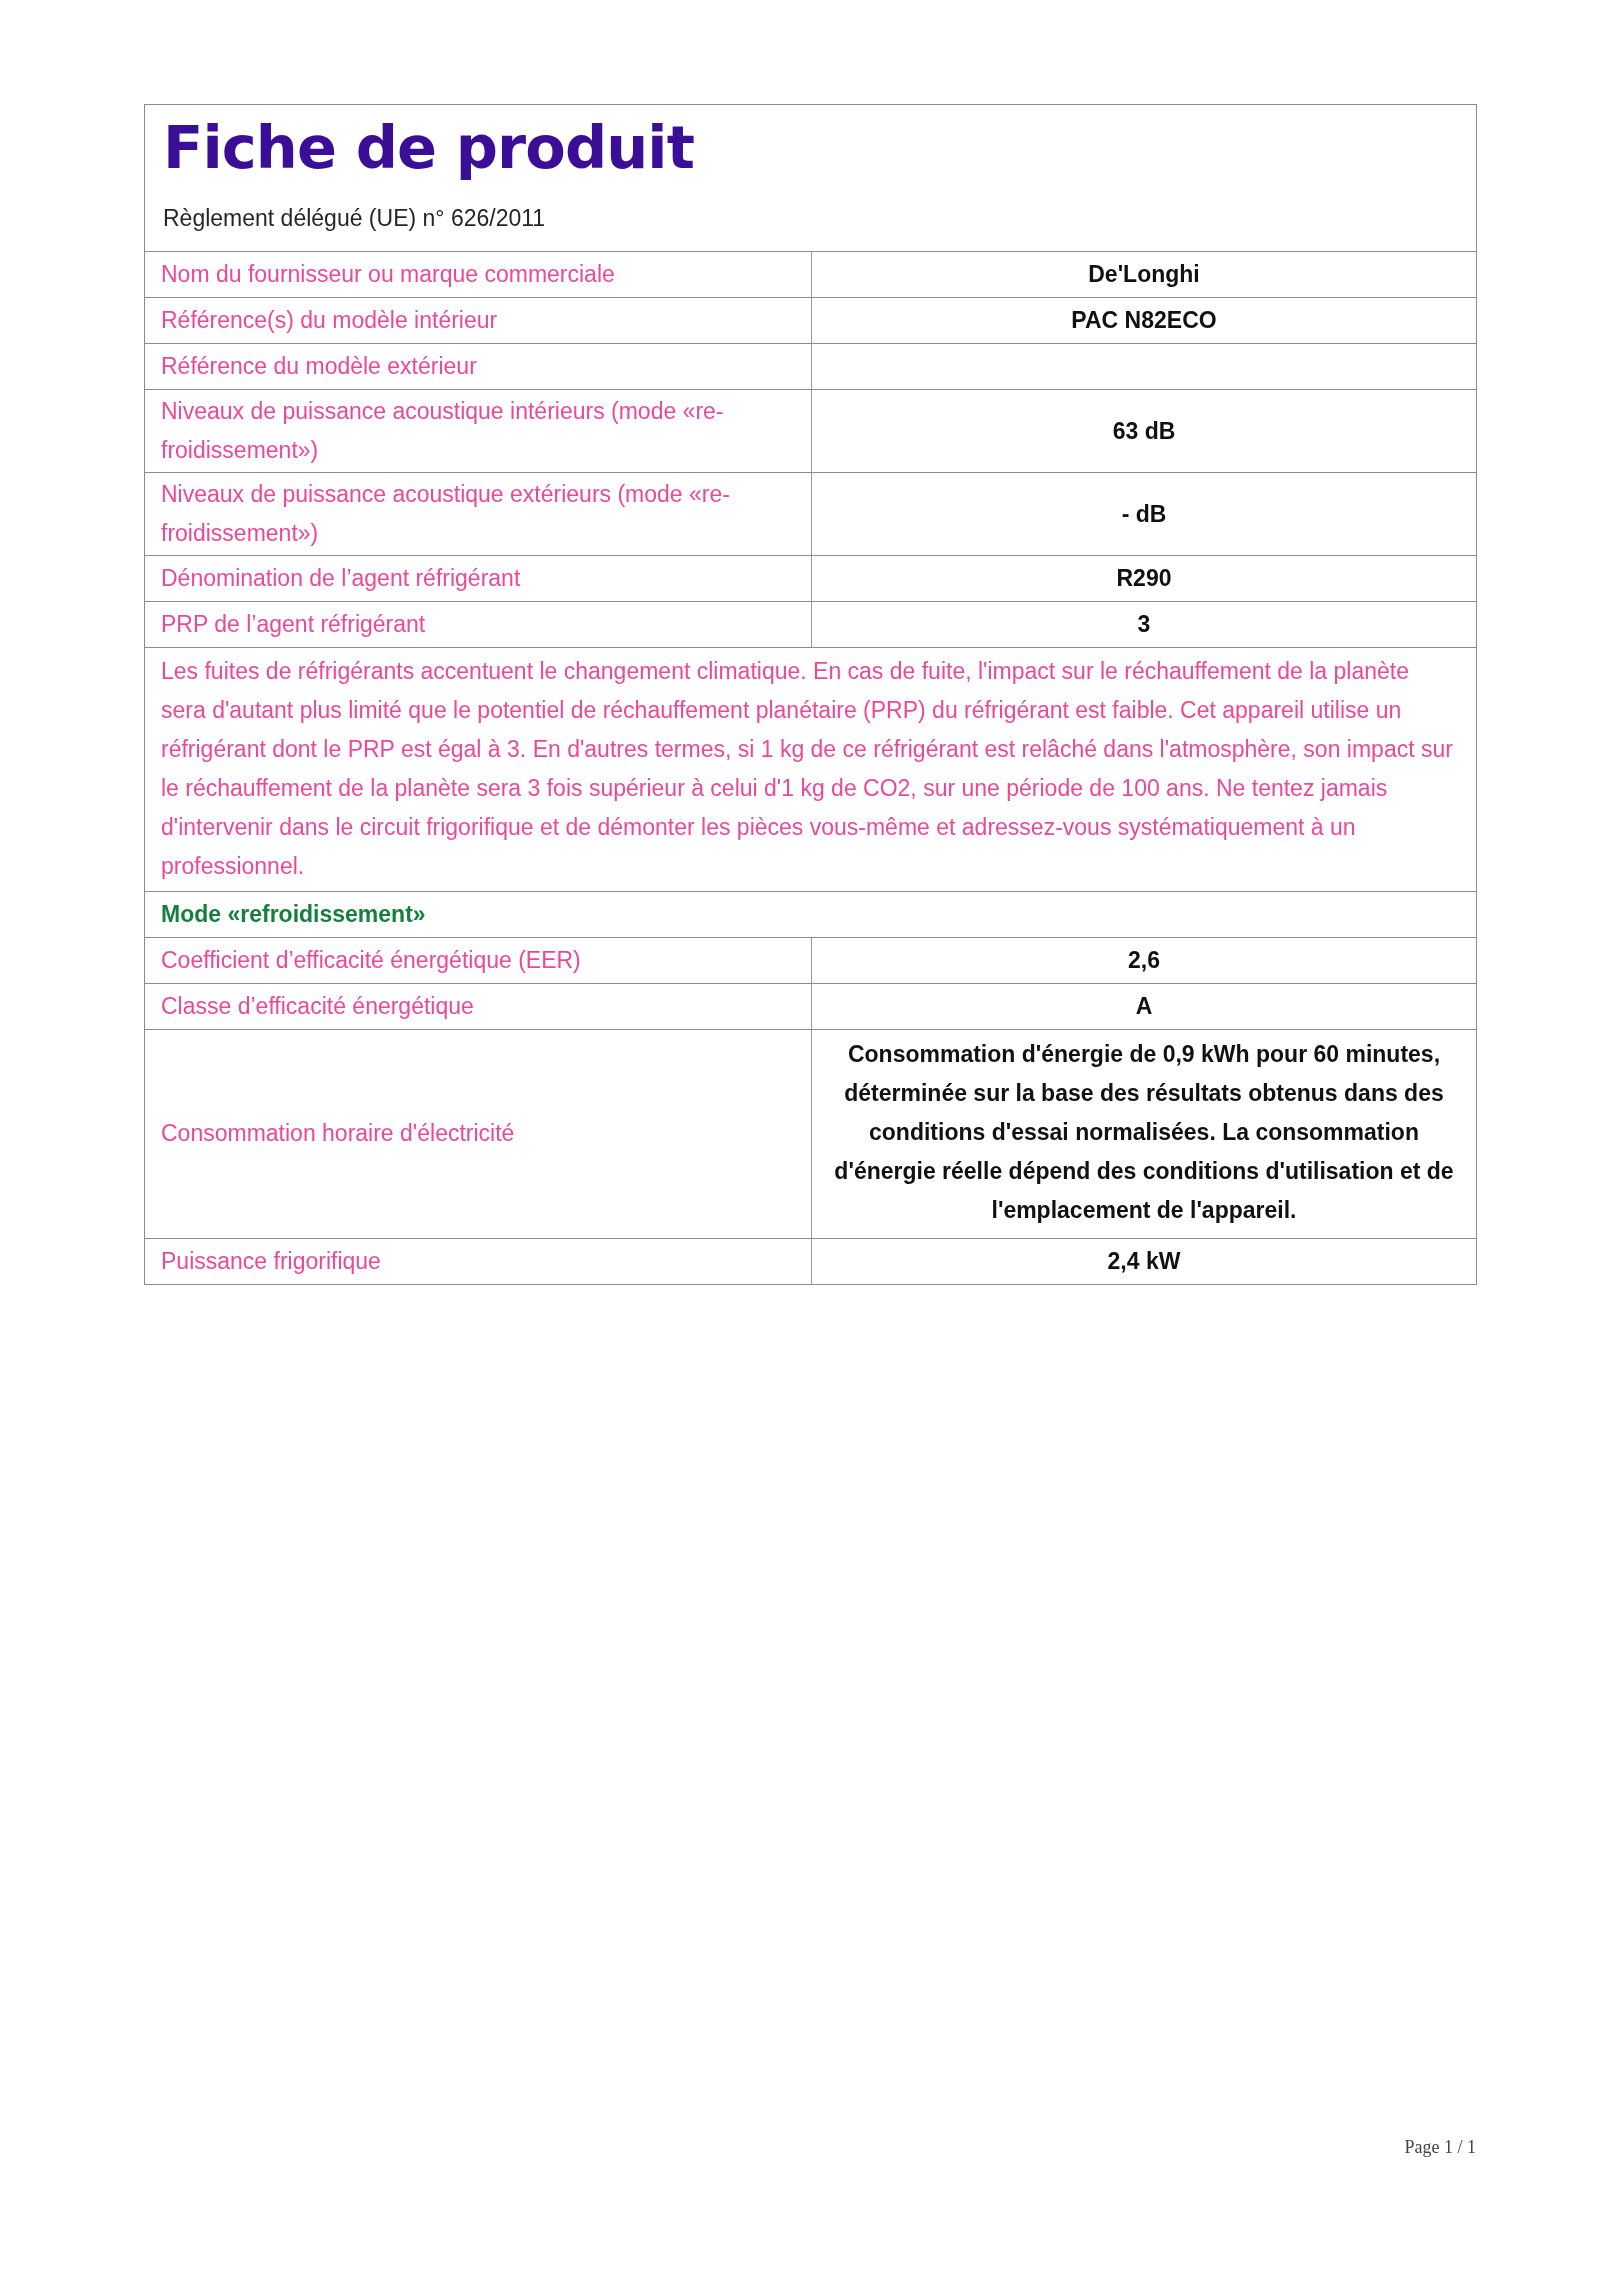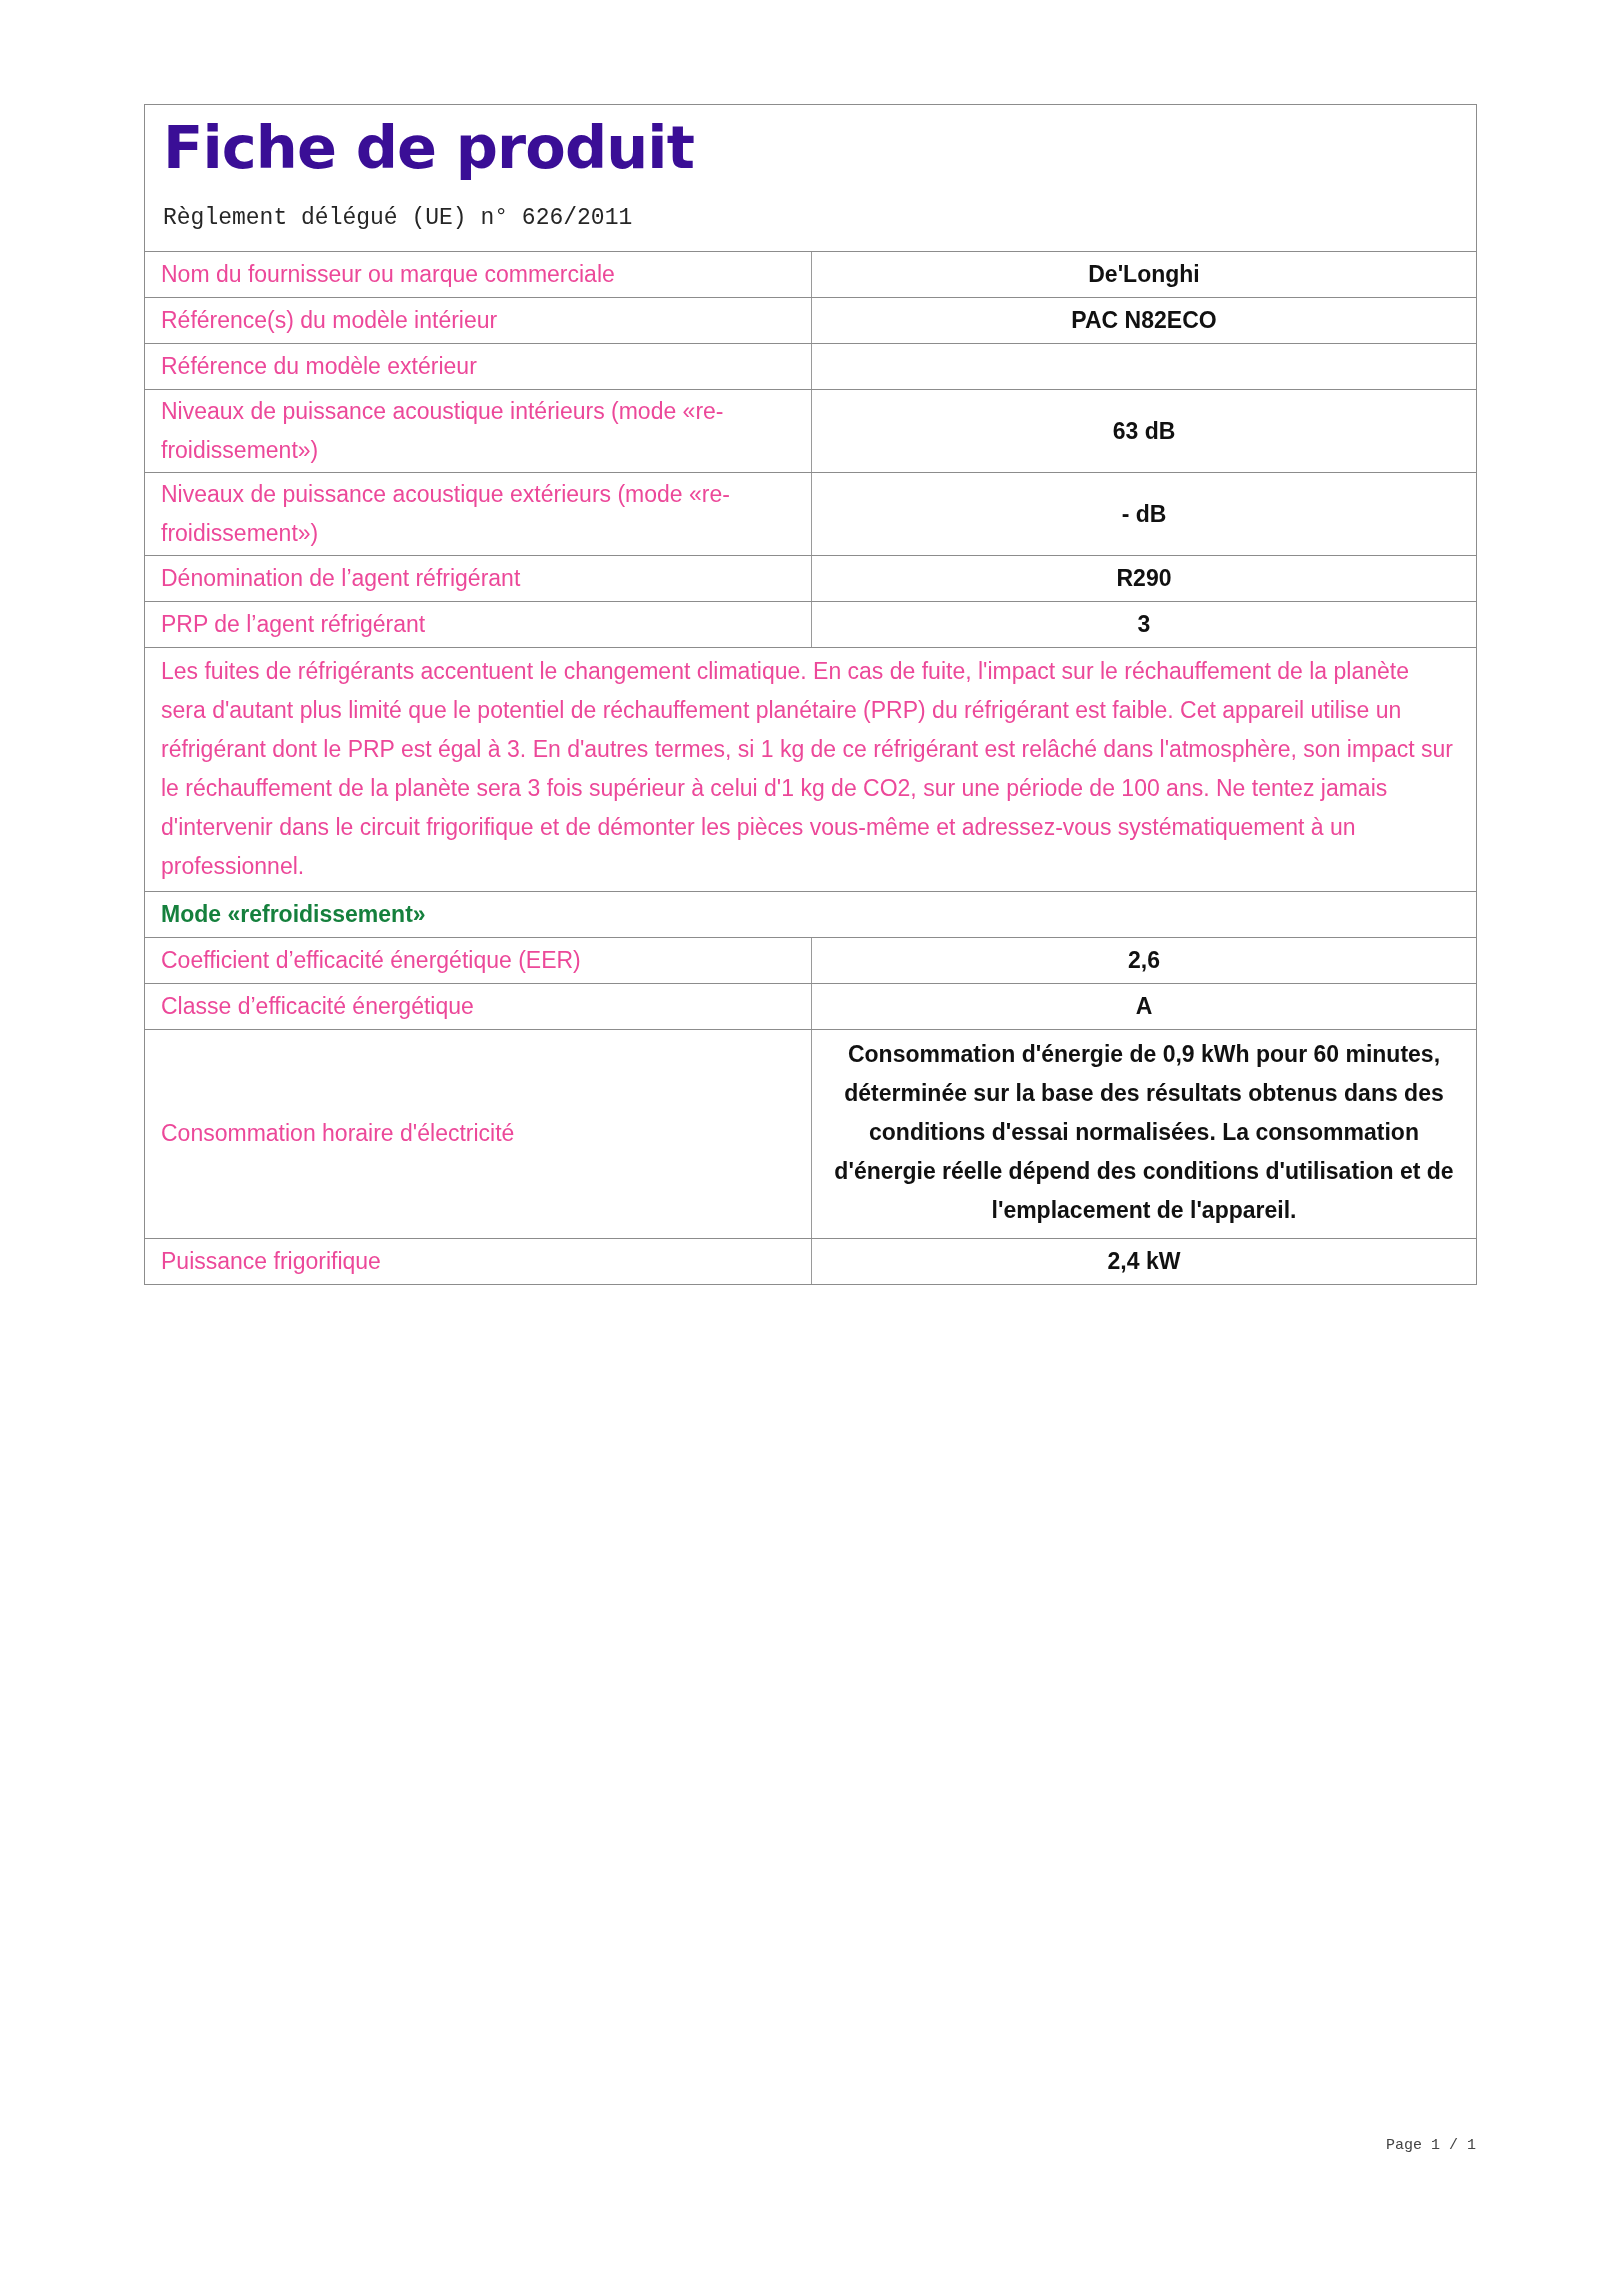--- a/index.html
+++ b/index.html
@@ -3,31 +3,31 @@
 <meta charset="utf-8">
 <style>
   html, body { margin: 0; padding: 0; background: #ffffff; }
   body { width: 1622px; height: 2293px; position: relative; font-family: "Liberation Sans", sans-serif; color: #1a1a1a; }
   .sheet {
     position: absolute; left: 144px; top: 104px; width: 1333px;
     border: 1.8px solid #8c8c8c; box-sizing: border-box;
   }
   .header { padding: 0 18px; border-bottom: 1.8px solid #8c8c8c; }
   .title { font-family: "DejaVu Sans", sans-serif; font-weight: bold; color: #3a0e96; font-size: 59px; line-height: 1; padding-top: 12.5px; letter-spacing: -0.9px; }
-  .subtitle { font-family: Liberation Mono, monospace; font-size: 23px; line-height: 1; padding-top: 30px; padding-bottom: 21.5px; color: #262626; }
+  .subtitle { font-family: Liberation Sans, sans-serif; font-size: 23px; line-height: 1; padding-top: 30px; padding-bottom: 21.5px; color: #262626; }
   table { border-collapse: collapse; width: 100%; table-layout: fixed; }
   td { border-bottom: 1.8px solid #8c8c8c; font-size: 23px; padding: 0 16px; vertical-align: middle; color: #ec4899; }
   td.label { width: 634px; border-right: 0.9px solid #9a9a9a; height: 45px; line-height: 39px; }
   td.value { text-align: center; font-weight: bold; color: #111; }
   tr.tall td.label { line-height: 39px; height: 82px; }
   tr.notice td { line-height: 39px; padding: 3.6px 16px 5.4px; }
   tr.section td { font-weight: bold; height: 45px; color: #15803d; }
   tr.consumption td.value { line-height: 39px; padding: 5.4px 16px 7.2px; }
   tr:last-child td { border-bottom: none; }
-  .footer { position: absolute; right: 146px; top: 2137px; font-family: Liberation Mono, monospace; font-size: 15px; color: #444; }
+  .footer { position: absolute; right: 146px; top: 2137px; font-family: Liberation Serif, serif; font-size: 18px; color: #444; }
 </style>
 </head>
 <body>
 
 <div class="sheet">
   <div class="header">
     <div class="title">Fiche de produit</div>
     <div class="subtitle">Règlement délégué (UE) n° 626/2011</div>
   </div>
   <table>

